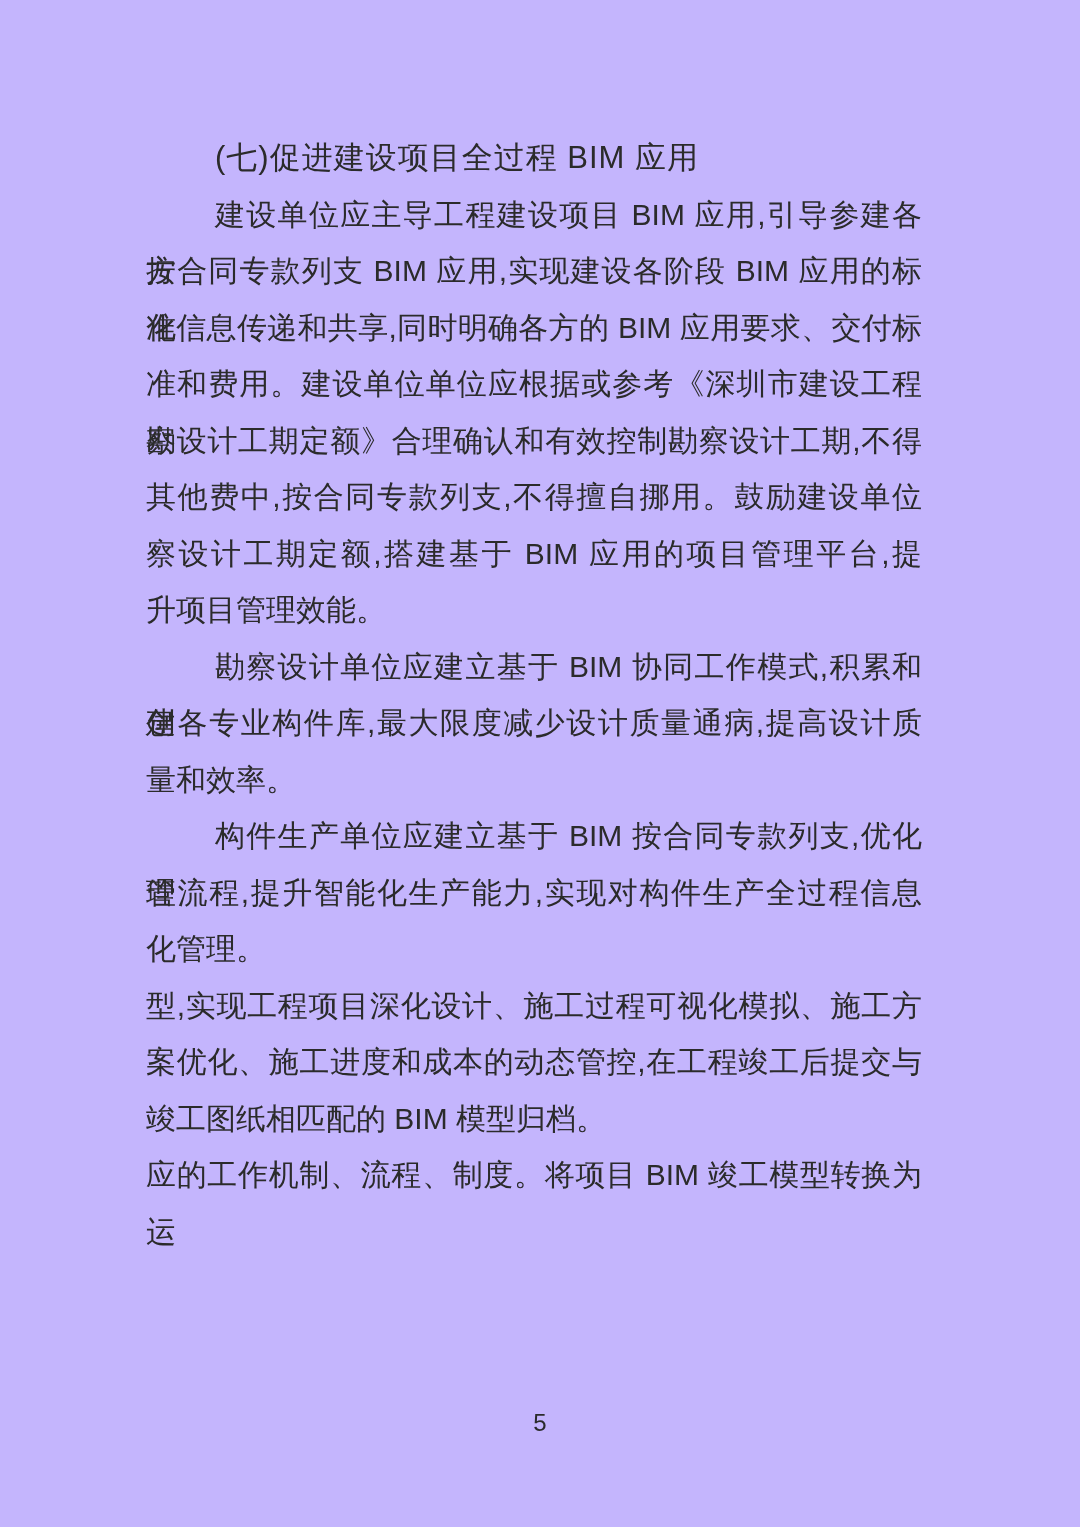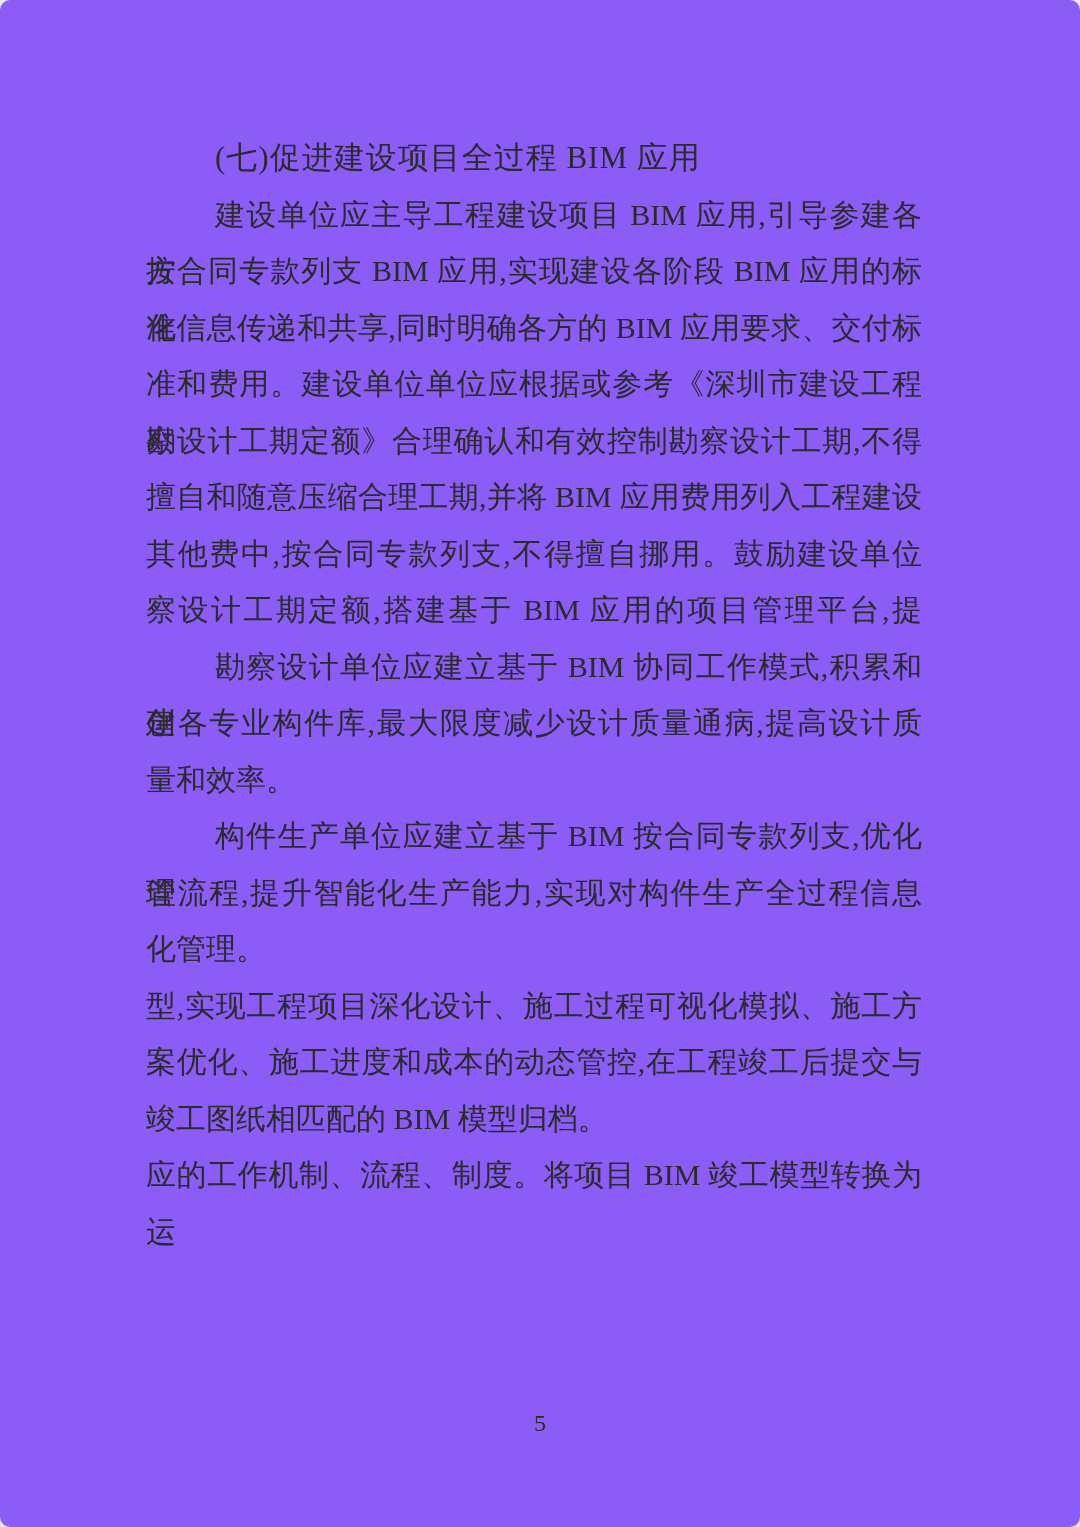--- a/index.html
+++ b/index.html
@@ -5,25 +5,24 @@
   html, body {
     margin: 0;
     padding: 0;
     background: #e8e8e8;
   }
   .page {
     position: relative;
     width: 1080px;
     height: 1527px;
     margin: 0 auto;
-    background: #8b5cf6;
-    font-family: Liberation Serif, serif;
+    background: #c4b5fd;
+    font-family: Liberation Sans, sans-serif;
     color: #2b2b2b;
     overflow: hidden;
-    border-radius: 10px;
   }
   .content {
     position: absolute;
     left: 146px;
     top: 130px;
     width: 776px;
   }
   .line {
     height: 56.5px;
     line-height: 56.5px;
@@ -62,23 +61,23 @@
 <div class="page">
   <div class="content">
 
     <div class="line heading indent end">(七)促进建设项目全过程 BIM 应用</div>
 
     <div class="line indent">建设单位应主导工程建设项目 BIM 应用,引导参建各方</div>
     <div class="line">按合同专款列支 BIM 应用,实现建设各阶段 BIM 应用的标准</div>
     <div class="line">化信息传递和共享,同时明确各方的 BIM 应用要求、交付标</div>
     <div class="line">准和费用。建设单位单位应根据或参考《深圳市建设工程勘</div>
     <div class="line">察设计工期定额》合理确认和有效控制勘察设计工期,不得</div>
-    <div class="line">擅自和随意压缩合理工期,并将 BIM 应用费用列入工程建设</div>
     <div class="line">其他费中,按合同专款列支,不得擅自挪用。鼓励建设单位</div>
     <div class="line">察设计工期定额,搭建基于 BIM 应用的项目管理平台,提</div>
+    <div class="line end">升项目管理效能。</div>
 
     <div class="line indent">勘察设计单位应建立基于 BIM 协同工作模式,积累和创</div>
     <div class="line">建各专业构件库,最大限度减少设计质量通病,提高设计质</div>
     <div class="line end">量和效率。</div>
 
     <div class="line indent">构件生产单位应建立基于 BIM 按合同专款列支,优化管</div>
     <div class="line">理流程,提升智能化生产能力,实现对构件生产全过程信息</div>
     <div class="line end">化管理。</div>
 
     <div class="line">型,实现工程项目深化设计、施工过程可视化模拟、施工方</div>

